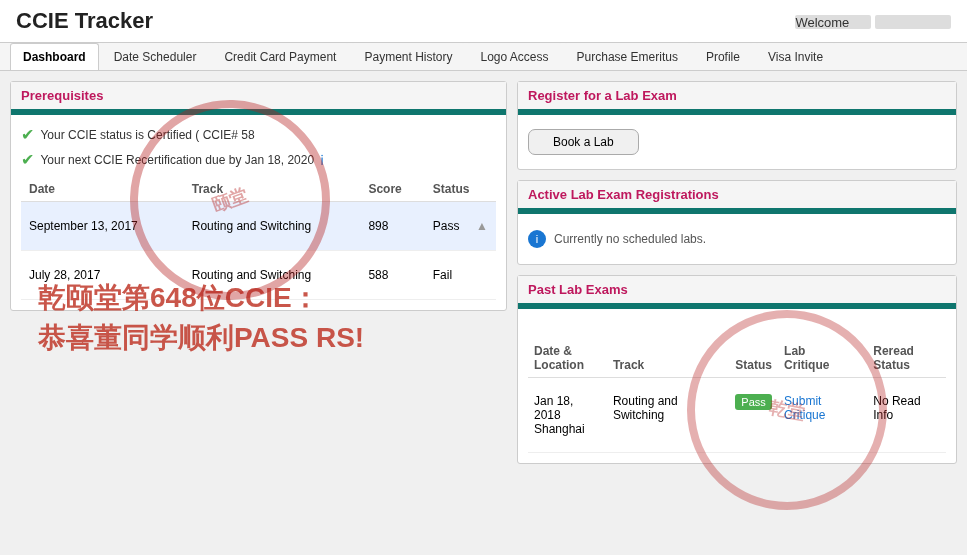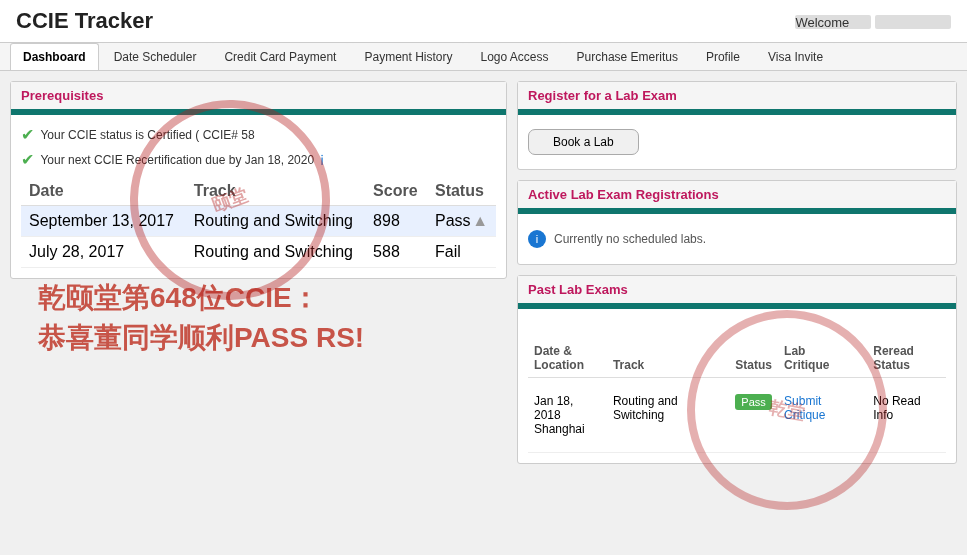--- a/index.html
+++ b/index.html
@@ -108,32 +108,32 @@
     .info-icon {
       color: #1976d2;
       margin-left: 6px;
       font-size: 14px;
       cursor: pointer;
     }
     
     .data-table {
       width: 100%;
       border-collapse: collapse;
-      font-size: 16px;
+      font-size: 12px;
       margin-top: 8px;
     }
     .data-table th {
       text-align: left;
       padding: 5px 8px;
       color: #555;
       font-weight: bold;
       border-bottom: 1px solid #ddd;
     }
     .data-table td {
-      padding: 6px 8px;
+      padding: 17px 8px;
       border-bottom: 1px solid #eee;
     }
     .data-table tr.highlighted {
       background: #e8f0fe;
     }
     .row-arrow {
       color: #999;
       float: right;
     }
     

